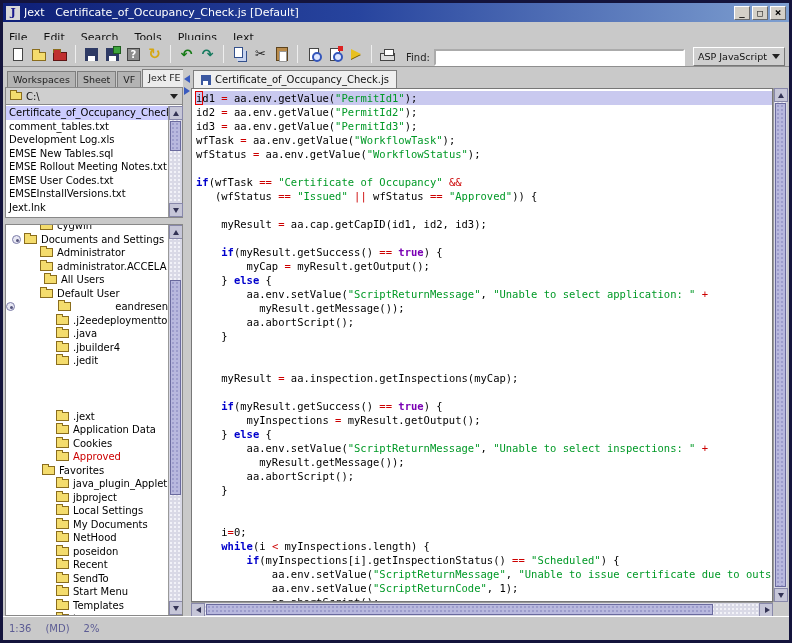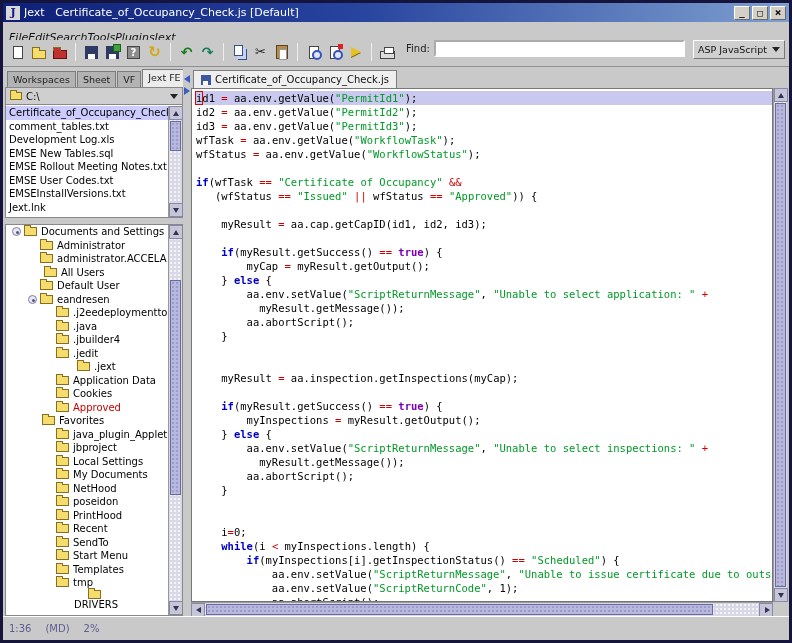--- a/index.html
+++ b/index.html
@@ -19,26 +19,26 @@
   .title{font-size:11px;font-weight:normal;white-space:pre;flex:1;overflow:hidden;}
   .winbtns{display:flex;gap:2px;}
   .winbtn{width:16px;height:14px;background:#d4d0c8;border:1px solid;
     border-color:#fff #6a6a6a #6a6a6a #fff;font:bold 9px/12px "DejaVu Sans Mono",monospace;
     text-align:center;color:#000;}
   .wb-min::after{content:"_";}
   .wb-max::after{content:"\25A1";}
   .wb-close::after{content:"\00D7";font-size:11px;}
   
   .menubar{position:absolute;top:19px;left:0;right:0;height:32px;background:#c9c9c9;
-    border-bottom:1px solid #8f8f8f;display:flex;align-items:center;padding-left:6px;
-    font-size:11px;color:#111;font-style:italic;}
+    border-bottom:1px solid #8f8f8f;display:flex;align-items:center;padding-left:6px;gap:16px;
+    font-size:11px;color:#111;}
   .menu-item u{text-decoration:underline;}
   
   .toolbar{position:absolute;top:37px;left:0;right:0;height:27px;background:#c9c9c9;
-    border-bottom:1px solid #8f8f8f;display:flex;align-items:flex-start;padding:0 4px;}
+    border-bottom:1px solid #8f8f8f;display:flex;align-items:flex-end;padding:0 4px;}
   .tbar-btns{display:flex;align-items:center;height:24px;}
   .tbtn{width:21px;height:21px;display:flex;align-items:center;justify-content:center;position:relative;}
   .tsep{width:1px;height:18px;background:#909090;margin:0 5px;border-right:1px solid #eee;}
   .ic{position:relative;display:block;}
   .icon-new-file .ic{width:10px;height:13px;background:#fff;border:1px solid #444;}
   .icon-open-file .ic,.icon-close-file .ic{width:14px;height:9px;background:#f4dc6d;border:1px solid #8a6d1d;margin-top:4px;}
   .icon-open-file .ic::before,.icon-close-file .ic::before{content:"";position:absolute;top:-4px;left:-1px;width:6px;height:3px;
     background:inherit;border:1px solid #8a6d1d;border-bottom:none;}
   .icon-close-file .ic{background:#c03030;border-color:#5e1414;}
   .icon-save .ic,.icon-save-all .ic{width:13px;height:13px;background:#2e3a64;}
@@ -264,20 +264,24 @@
           <div class="sb-arr up"></div>
           <div class="sb-thumb" style="top:15px;height:30px"></div>
           <div class="sb-arr down"></div>
         </div>
       </div>
 
       <div class="hsplit"></div>
 
       <div class="tree-panel">
         <div class="tree">
+            <div class="trow cut" style="padding-left: 34px;">
+              <span class="fold"></span>
+              <span>cygwin</span>
+            </div>
             <div class="trow" style="padding-left: 6px;">
               <span class="handle"></span>
               <span class="fold"></span>
               <span>Documents and Settings</span>
             </div>
             <div class="trow" style="padding-left: 34px;">
               <span class="fold"></span>
               <span>Administrator</span>
             </div>
             <div class="trow" style="padding-left: 34px;">
@@ -285,42 +289,42 @@
               <span>administrator.ACCELA</span>
             </div>
             <div class="trow" style="padding-left: 38px;">
               <span class="fold"></span>
               <span>All Users</span>
             </div>
             <div class="trow" style="padding-left: 34px;">
               <span class="fold"></span>
               <span>Default User</span>
             </div>
-            <div class="trow" style="padding-left: 22px;">
+            <div class="trow" style=" justify-content: space-between;">
               <span class="handle"></span>
               <span class="fold"></span>
               <span>eandresen</span>
             </div>
             <div class="trow" style="padding-left: 50px;">
               <span class="fold"></span>
               <span>.j2eedeploymenttool</span>
             </div>
             <div class="trow" style="padding-left: 50px;">
               <span class="fold"></span>
               <span>.java</span>
             </div>
             <div class="trow" style="padding-left: 50px;">
               <span class="fold"></span>
               <span>.jbuilder4</span>
             </div>
             <div class="trow" style="padding-left: 50px;">
               <span class="fold"></span>
               <span>.jedit</span>
             </div>
-            <div class="trow" style="padding-left: 71px;">
+            <div class="trow" style="padding-left: 50px; margin-top: 42px;">
               <span class="fold"></span>
               <span>.jext</span>
             </div>
             <div class="trow" style="padding-left: 50px;">
               <span class="fold"></span>
               <span>Application Data</span>
             </div>
             <div class="trow" style="padding-left: 50px;">
               <span class="fold"></span>
               <span>Cookies</span>
@@ -349,24 +353,20 @@
               <span class="fold"></span>
               <span>My Documents</span>
             </div>
             <div class="trow" style="padding-left: 50px;">
               <span class="fold"></span>
               <span>NetHood</span>
             </div>
             <div class="trow" style="padding-left: 50px;">
               <span class="fold"></span>
               <span>poseidon</span>
-            </div>
-            <div class="trow" style="padding-left: 50px;">
-              <span class="fold"></span>
-              <span>PrintHood</span>
             </div>
             <div class="trow" style="padding-left: 50px;">
               <span class="fold"></span>
               <span>Recent</span>
             </div>
             <div class="trow" style="padding-left: 50px;">
               <span class="fold"></span>
               <span>SendTo</span>
             </div>
             <div class="trow" style="padding-left: 50px;">

